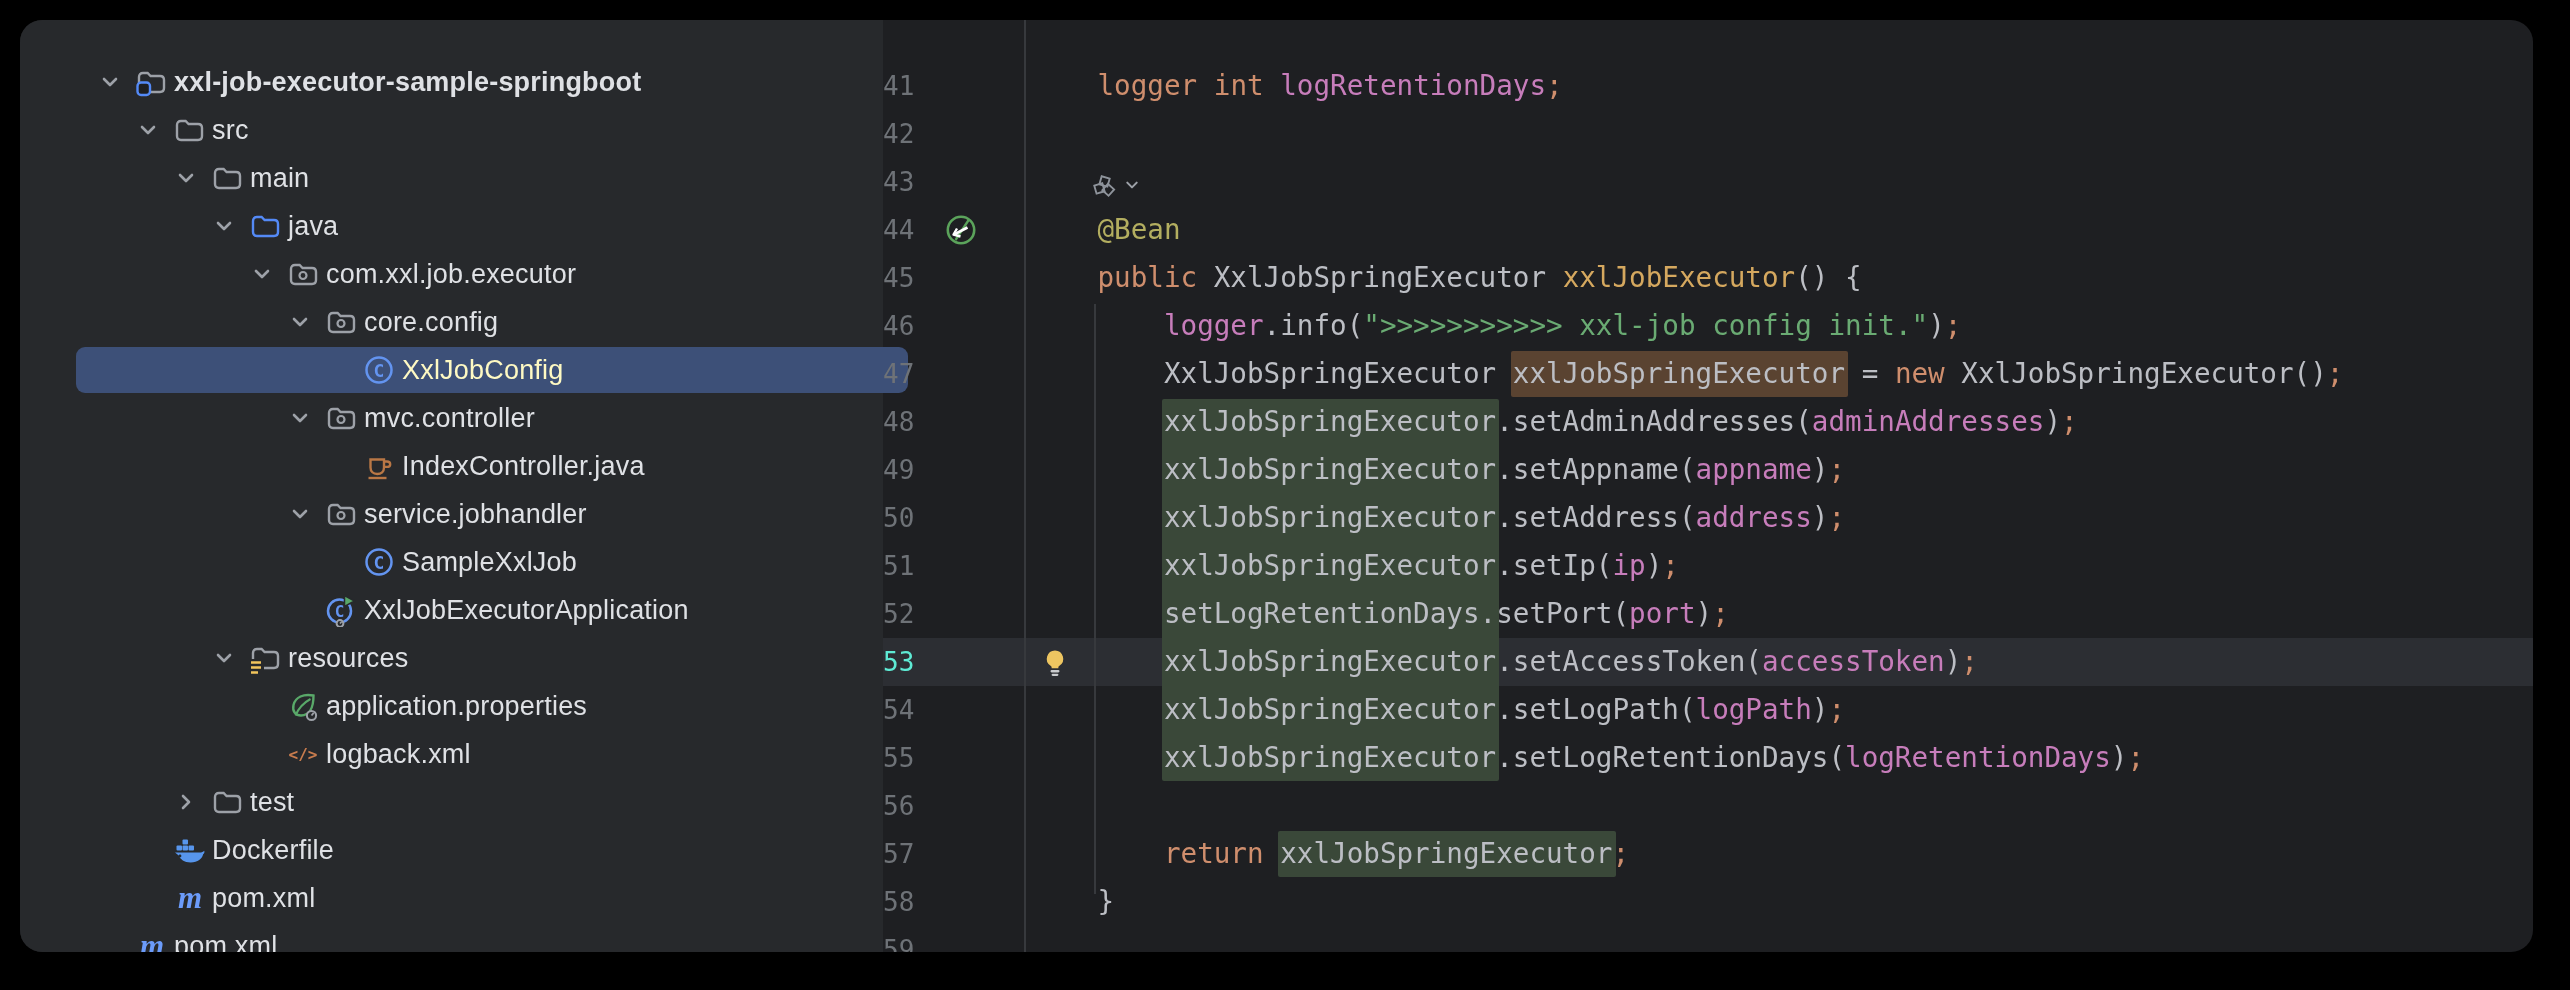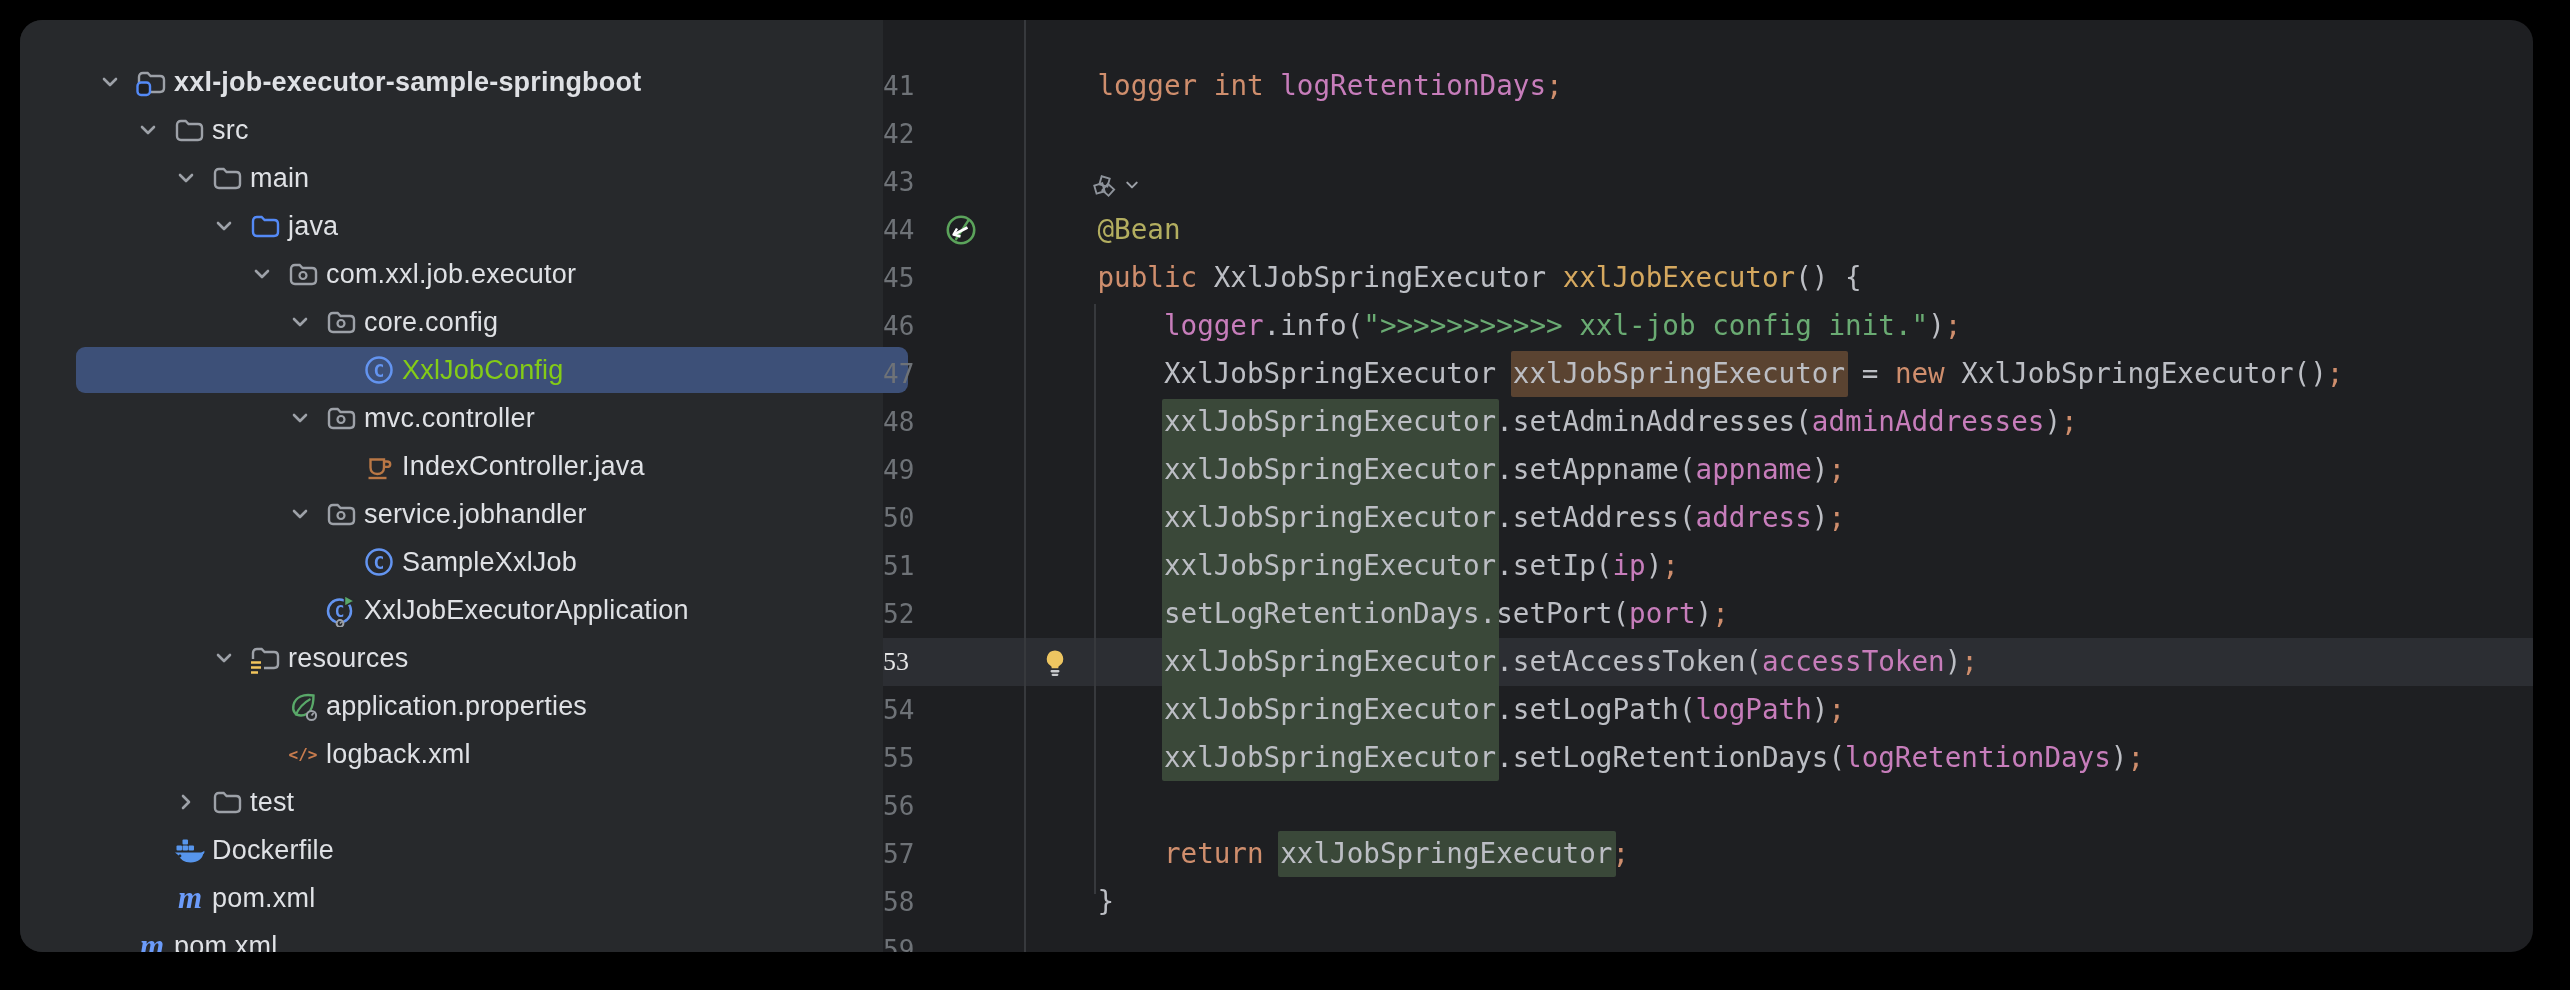--- a/index.html
+++ b/index.html
@@ -23,35 +23,35 @@
     background:#3D5078; border-radius:9px;
   }
   .trow .indent { flex:0 0 auto; height:1px; }
   .trow .chev { position:relative; flex:0 0 28px; height:28px; }
   .trow .ticon { position:relative; flex:0 0 34px; height:34px; margin-left:10px; }
   .trow .tlabel {
     position:relative; margin-left:6px; font-size:27px; color:#DFE1E5;
     white-space:nowrap; letter-spacing:0.2px;
   }
   .trow.root .tlabel { font-weight:bold; }
-  .trow.sel .tlabel { color:#84cc16; }
+  .trow.sel .tlabel { color:#fef9c3; }
   
   #editor { position:absolute; left:863px; top:0; right:0; bottom:0; overflow:hidden; }
   #active-band { position:absolute; left:0; right:0; height:48px; background:#2C2E33; z-index:1; }
   .hlbox { position:absolute; z-index:2; border-radius:2px; }
   .hl-read  { background:#3A4839; }
   .hl-write { background:#5A4331; }
   .iguide { position:absolute; width:2px; background:#37393D; z-index:3; }
   .cline { position:absolute; left:0; right:0; height:48px; z-index:5; }
   .lnum {
     position:absolute; left:0; top:0; width:49px; height:48px; line-height:48px;
     font-family:"DejaVu Sans Mono", monospace;
     font-size:26px; color:#6E7277;
   }
-  .cline.active .lnum { color:#e5e5e5;font-family:Liberation Serif, serif; }
+  .cline.active .lnum { color:#5eead4; }
   .ctext {
     position:absolute; left:148px; top:0; height:48px; line-height:48px;
     font-family:"DejaVu Sans Mono", monospace; font-size:27.6px;
     white-space:pre;
   }
   .tk-d{color:#BCBEC4} .tk-k{color:#CF8E6D} .tk-f{color:#C77DBB}
   .tk-s{color:#6AAB73} .tk-m{color:#D5A85F} .tk-a{color:#B3AE60}
   .gicon { position:absolute; z-index:6; }
   svg { display:block; }
 </style>

